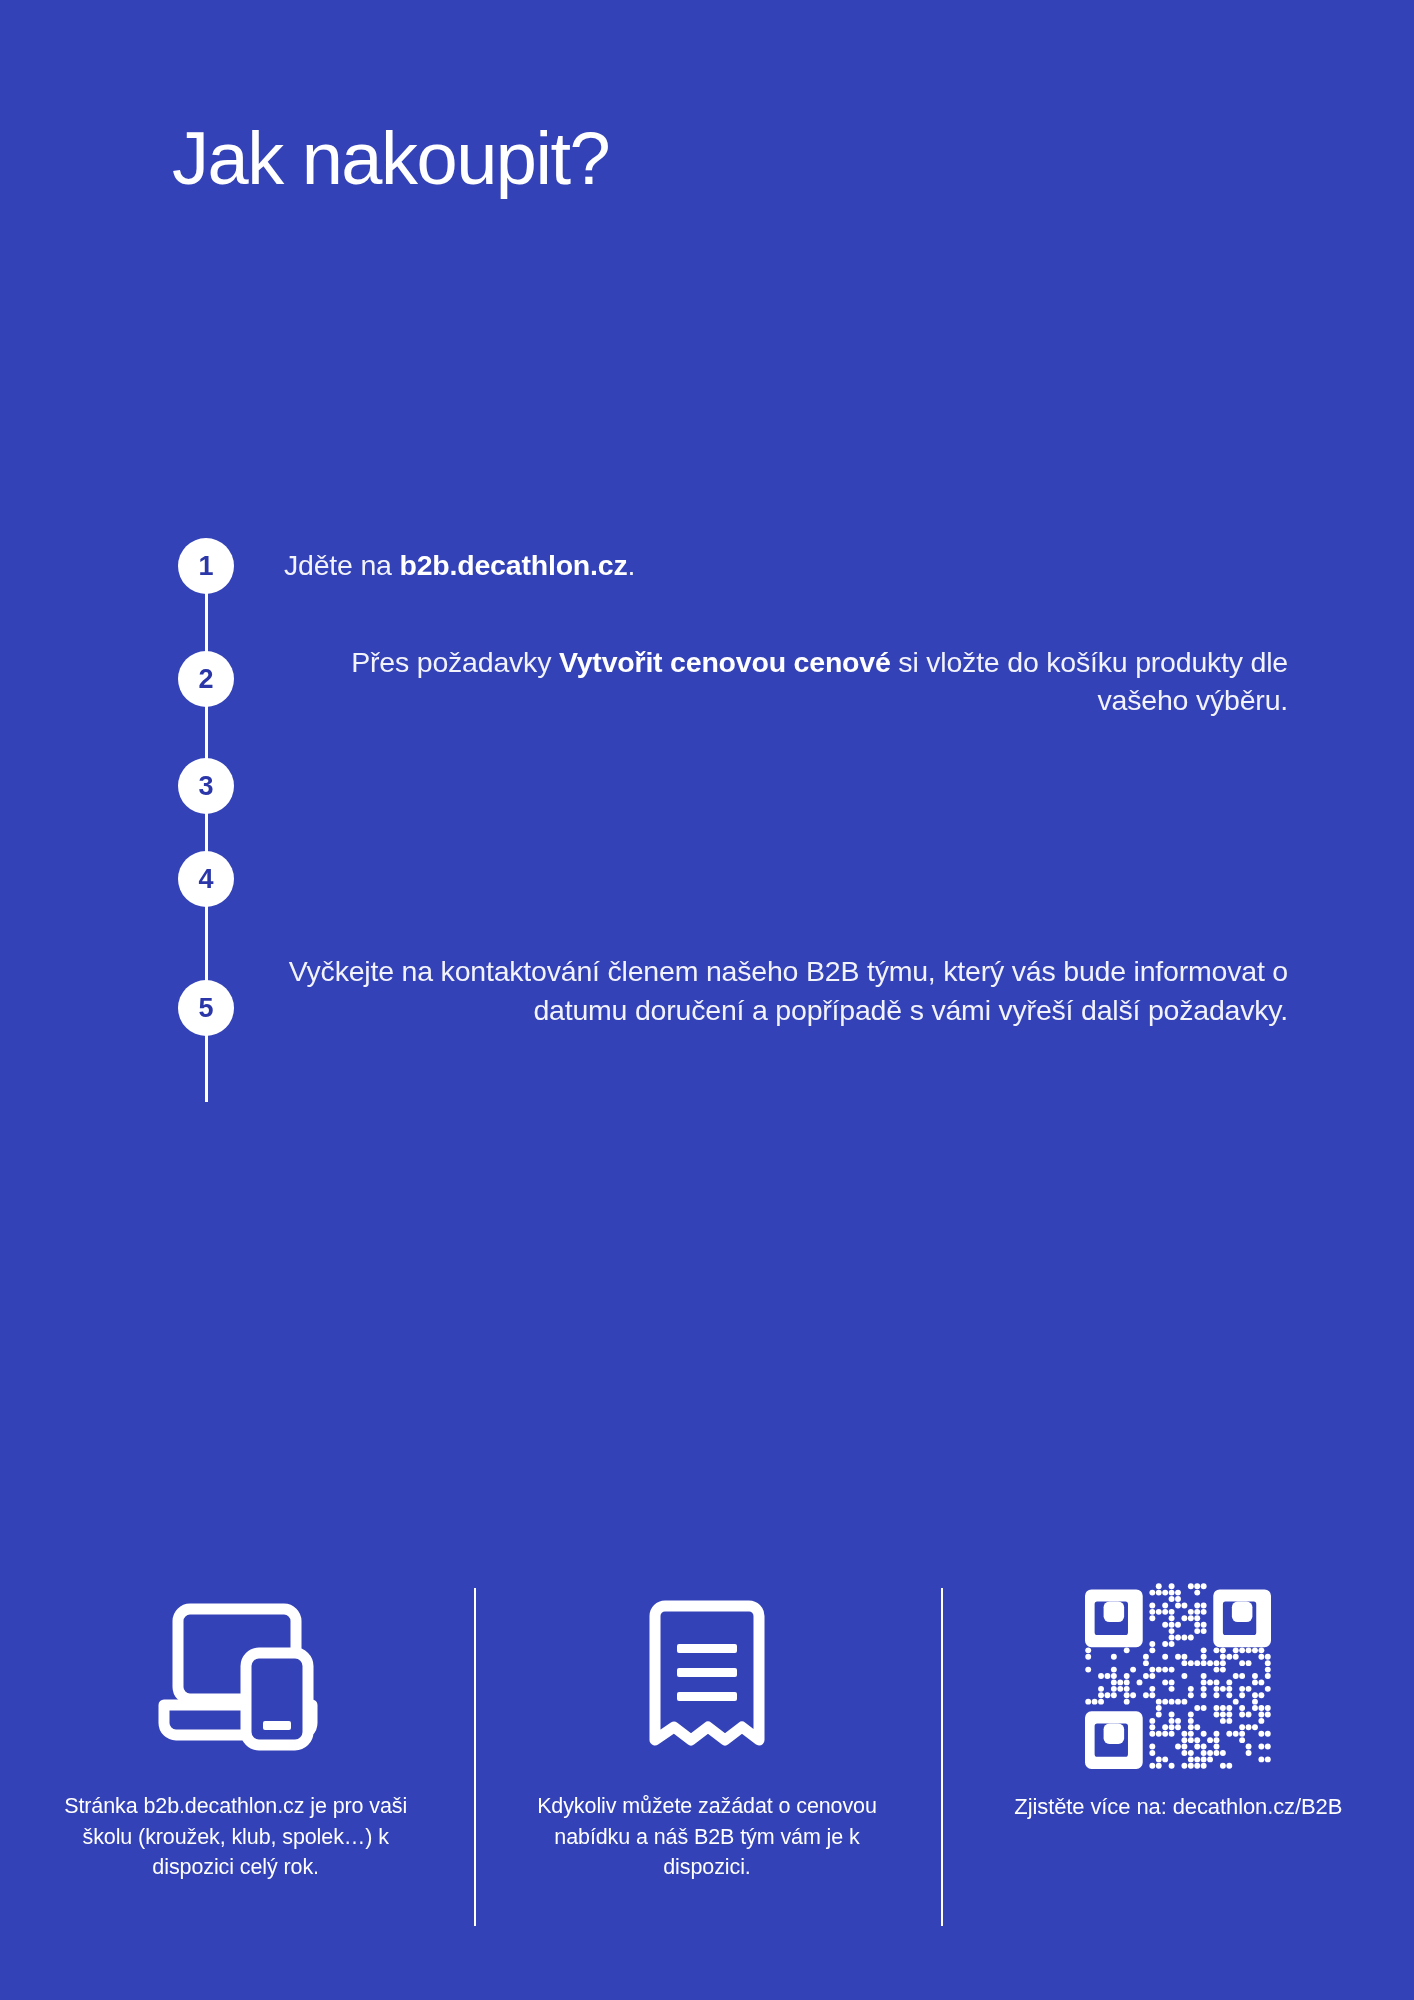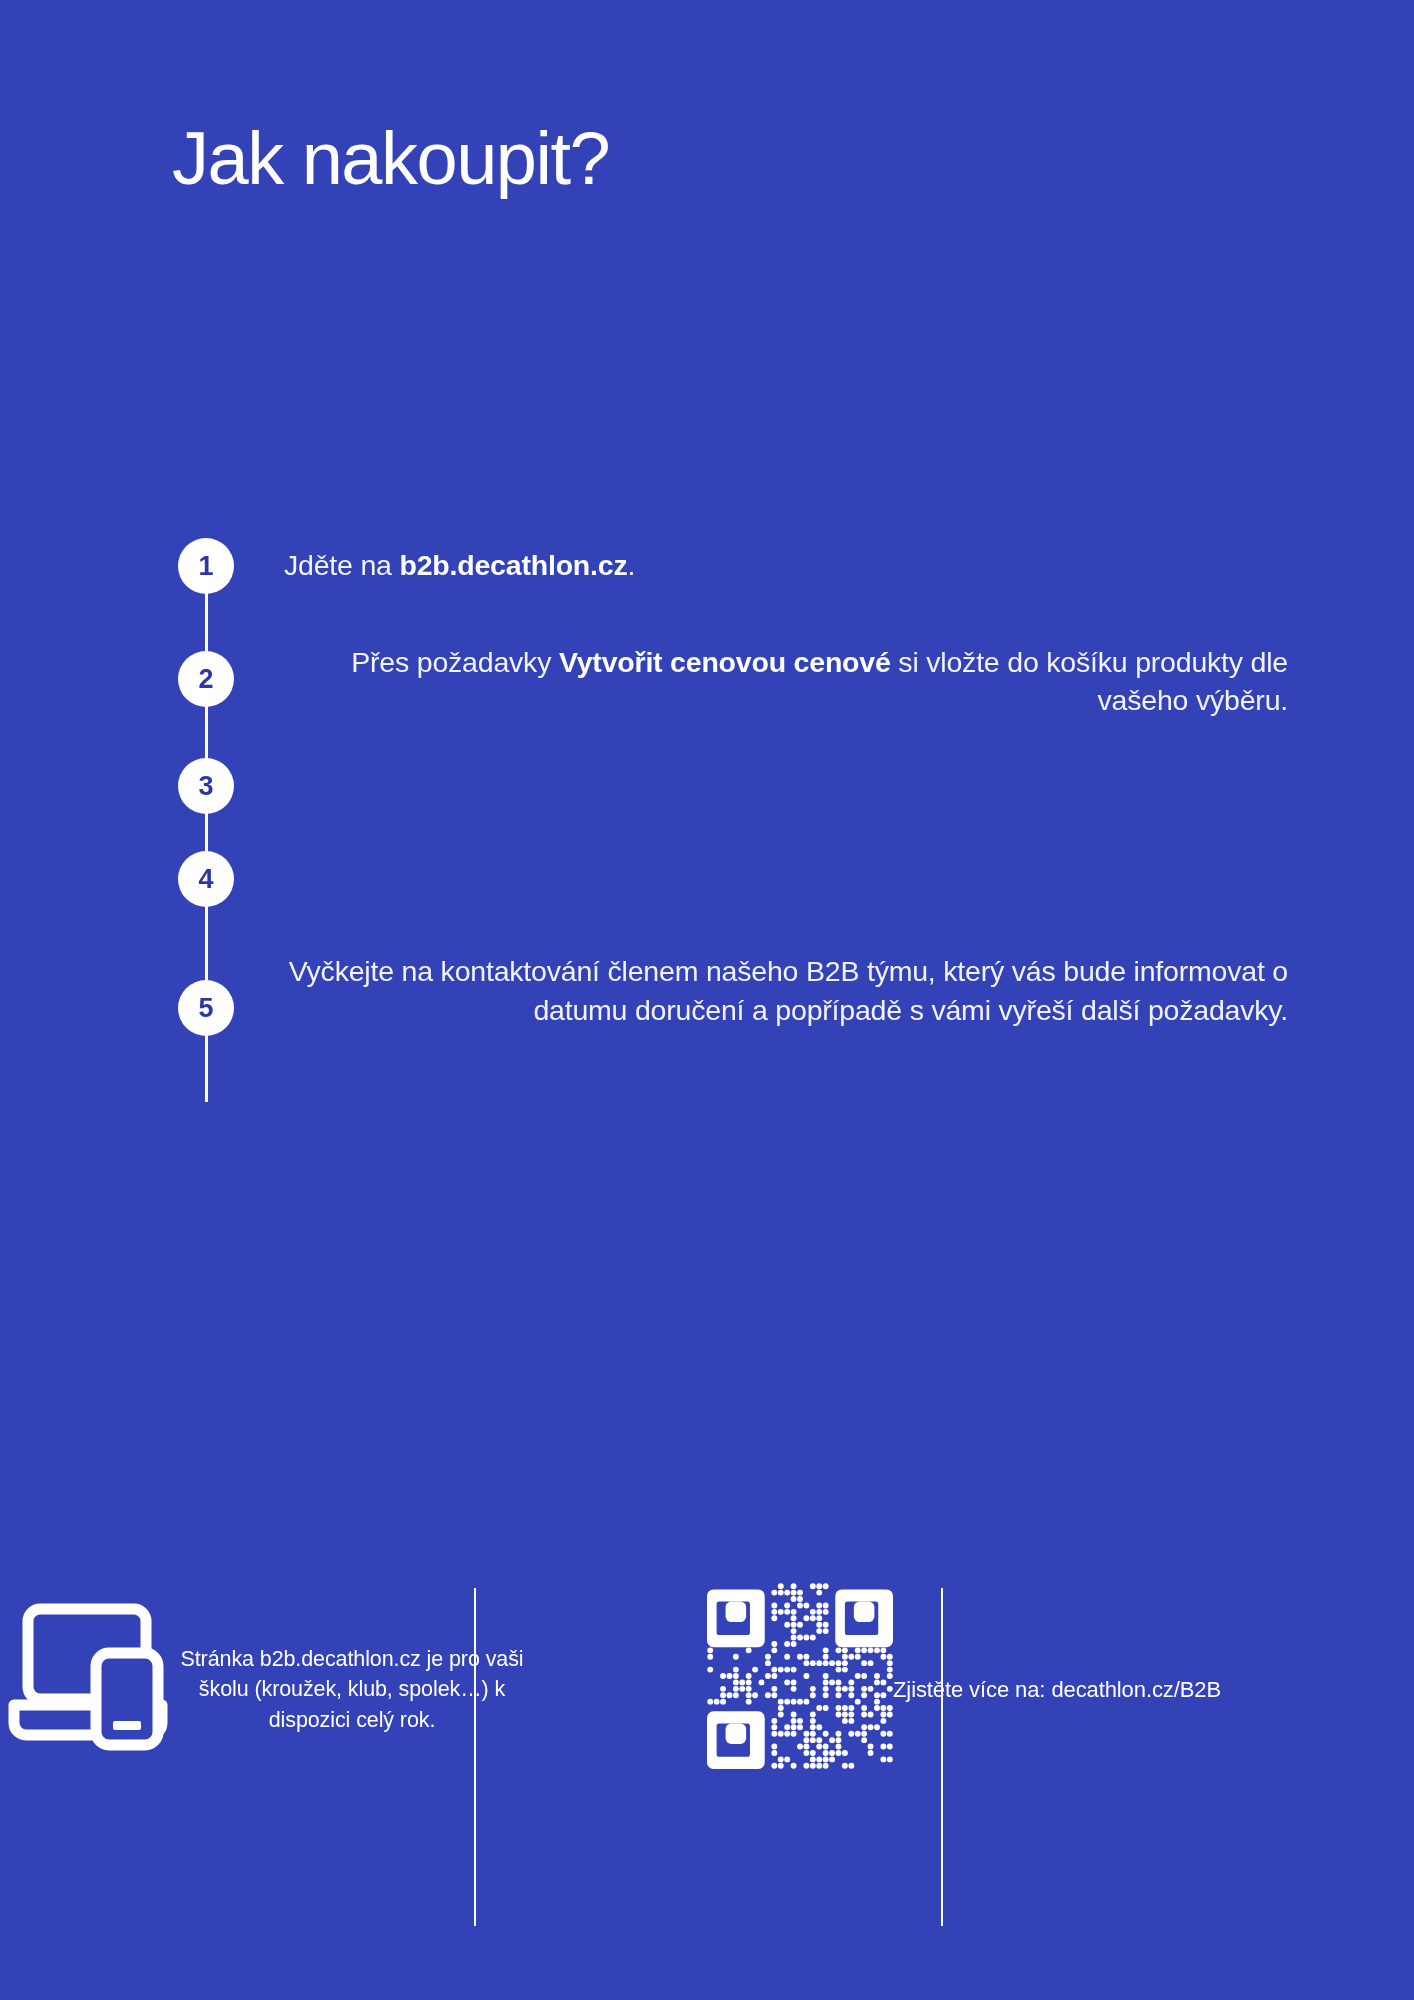--- a/index.html
+++ b/index.html
@@ -102,21 +102,21 @@
     width: 1414px;
     height: 340px;
     display: flex;
     align-items: flex-start;
   }
 
   .footer-col {
     position: relative;
     flex: 1 1 0;
     display: flex;
-    flex-direction: row;
+    flex-direction: column;
     align-items: center;
   }
 
   .footer-divider {
     position: absolute;
     top: 0;
     width: 2px;
     height: 338px;
     background: #ffffff;
   }
@@ -203,20 +203,31 @@
       <svg width="172" height="150" viewBox="0 0 172 150" fill="none">
         <rect x="28" y="8" width="118" height="90" rx="12" stroke="#ffffff" stroke-width="11"></rect>
         <path d="M14 104 h148 a0 0 0 0 1 0 0 v18 a12 12 0 0 1 -12 12 H26 a12 12 0 0 1 -12 -12 z" stroke="#ffffff" stroke-width="11" stroke-linejoin="round"></path>
         <rect x="96" y="52" width="62" height="92" rx="13" fill="#3442b8" stroke="#ffffff" stroke-width="11"></rect>
         <rect x="113" y="120" width="28" height="9" rx="2" fill="#ffffff"></rect>
       </svg>
     </div>
     <div class="footer-caption">Stránka b2b.decathlon.cz je pro vaši školu  (kroužek, klub, spolek…) k dispozici celý rok.</div>
   </div>
 
+  <div class="footer-col">
+    <div class="footer-icon">
+      <svg width="132" height="156" viewBox="0 0 132 156" fill="none">
+        <path d="M14 18 a10 10 0 0 1 10 -10 h84 a10 10 0 0 1 10 10 v124 l-17 -13 -17 13 -17 -13 -17 13 -17 -13 -19 13 z" stroke="#ffffff" stroke-width="11" stroke-linejoin="round" stroke-linecap="round"></path>
+        <rect x="36" y="46" width="60" height="9" rx="2" fill="#ffffff"></rect>
+        <rect x="36" y="70" width="60" height="9" rx="2" fill="#ffffff"></rect>
+        <rect x="36" y="94" width="60" height="9" rx="2" fill="#ffffff"></rect>
+      </svg>
+    </div>
+    <div class="footer-caption">Kdykoliv můžete zažádat o cenovou nabídku a náš B2B tým vám je k dispozici.</div>
+  </div>
 
   <div class="footer-col">
     <div class="qr-wrap">
       <svg class="qr-code" viewBox="0 0 29 29" shape-rendering="geometricPrecision">
         <g fill="#ffffff">
 
           <path d="M1 1 h7 a1 1 0 0 1 1 1 v7 a1 1 0 0 1 -1 1 h-7 a1 1 0 0 1 -1 -1 v-7 a1 1 0 0 1 1 -1 z
                    M1.9 2.9 a0.4 0.4 0 0 0 -0.4 0.4 v4.4 a0.4 0.4 0 0 0 0.4 0.4 h4.4 a0.4 0.4 0 0 0 0.4 -0.4 v-4.4 a0.4 0.4 0 0 0 -0.4 -0.4 z" fill-rule="evenodd"></path>
           <rect x="2.9" y="2.9" width="3.2" height="3.2" rx="0.9"></rect>
 

